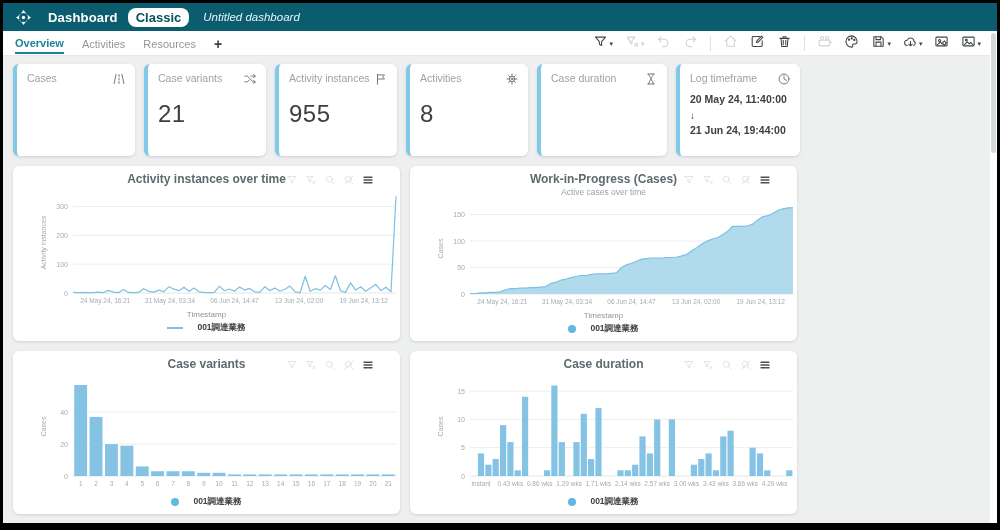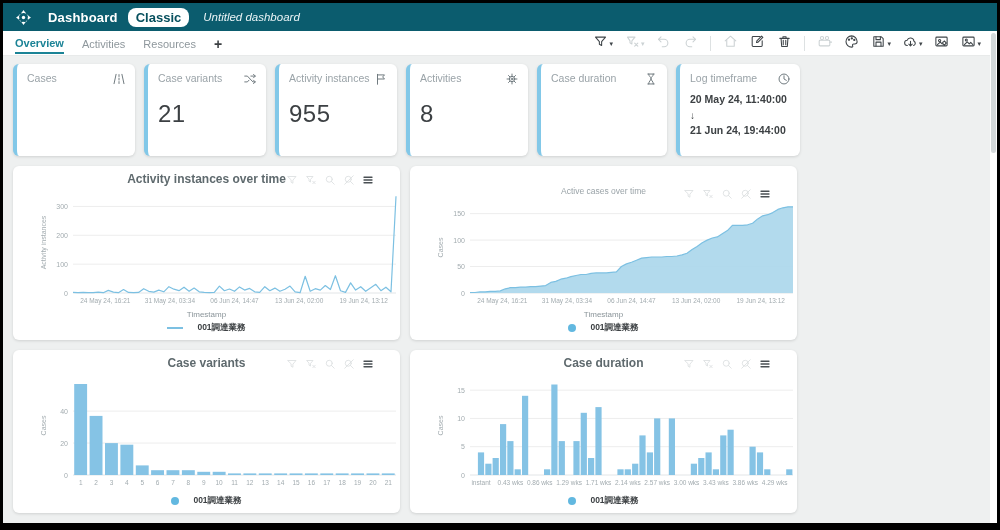--- a/index.html
+++ b/index.html
@@ -38,21 +38,21 @@
   .kpi-stat { display:flex; font-size:10px; margin-bottom:2.5px; }
   .kpi-stat .sl { width:44px; color:#a5b6c0; font-size:8.5px; padding-top:1px; }
   .kpi-stat .sv { color:#3c4043; font-weight:bold; font-size:10px; }
   .kpi-tf { margin-top:8px; font-size:10.5px; color:#3c4043; font-weight:700; line-height:1.5; }
   .kpi-tf .arr { font-size:10px; }
 
   .chart-grid { display:grid; grid-template-columns:387px 387px; gap:10px; margin-top:10px; }
   .chart-card { background:#fff; border-radius:6px; box-shadow:0 1px 3px rgba(0,0,0,.13); padding:6px 24px 4px; position:relative; }
   .chart-head { position:relative; text-align:center; }
   .chart-title { font-size:12px; color:#5f6a6e; font-weight:bold; }
-  .chart-sub { font-size:8.5px; color:#9aa3a8; margin-top:14px; }
+  .chart-sub { font-size:8.5px; color:#9aa3a8; margin-top:1px; }
   .chart-icons { position:absolute; right:2px; top:0; display:flex; gap:7px; align-items:center; }
   .chart-icons .ci { width:12px; height:12px; color:#dcdfe0; cursor:pointer; }
   .chart-icons .ci.dark { color:#4a5054; }
   .xlabel { text-align:center; font-size:8px; color:#8a9499; margin-top:0px; }
   .legend { display:flex; justify-content:center; align-items:center; gap:14px; margin-top:3px; padding-bottom:2px; }
   .legend .mark-dot { width:8px; height:8px; border-radius:50%; background:#62b8e0; }
   .legend .mark-line { width:16px; height:2px; background:#7cc0e2; }
   .legend .ltext { font-size:8.5px; color:#3c4043; font-weight:bold; }
 
   .scrollbar { position:absolute; top:28px; right:0; bottom:0; width:7px; background:#fff; }
@@ -270,20 +270,21 @@
             <text x="68.30000000000001" y="117" text-anchor="middle" font-size="6.5" fill="#a3acb0">24 May 24, 16:21</text>
             <text x="132.90000000000003" y="117" text-anchor="middle" font-size="6.5" fill="#a3acb0">31 May 24, 03:34</text>
             <text x="197.5" y="117" text-anchor="middle" font-size="6.5" fill="#a3acb0">06 Jun 24, 14:47</text>
             <text x="262.1" y="117" text-anchor="middle" font-size="6.5" fill="#a3acb0">13 Jun 24, 02:00</text>
             <text x="326.7" y="117" text-anchor="middle" font-size="6.5" fill="#a3acb0">19 Jun 24, 13:12</text>
           </svg><div class="xlabel">Timestamp</div><div class="legend">
             <span class="mark-line"></span>
             <span class="ltext">001調達業務</span>
           </div></div>
         <div class="chart-card"><div class="chart-head">
+            <div class="chart-title">Work-in-Progress (Cases)</div>
             <div class="chart-sub">Active cases over time</div>
             <span class="chart-icons">
               <span class="ci"><svg viewBox="0 0 24 24" fill="none" stroke="currentColor" stroke-width="1.7" stroke-linecap="round" stroke-linejoin="round">
                   <path d="M4 5h16l-6.2 7.3v6.2l-3.6-2.1v-4.1z"></path>
                 </svg></span>
               <span class="ci"><svg viewBox="0 0 24 24" fill="none" stroke="currentColor" stroke-width="1.7" stroke-linecap="round" stroke-linejoin="round">
                   <path d="M4 5h12l-5 6v5l-3-1.8v-3.2z"></path>
                   <path d="M15.5 14.5l5 5M20.5 14.5l-5 5"></path>
                 </svg></span>
               <span class="ci"><svg viewBox="0 0 24 24" fill="none" stroke="currentColor" stroke-width="1.7" stroke-linecap="round" stroke-linejoin="round">

